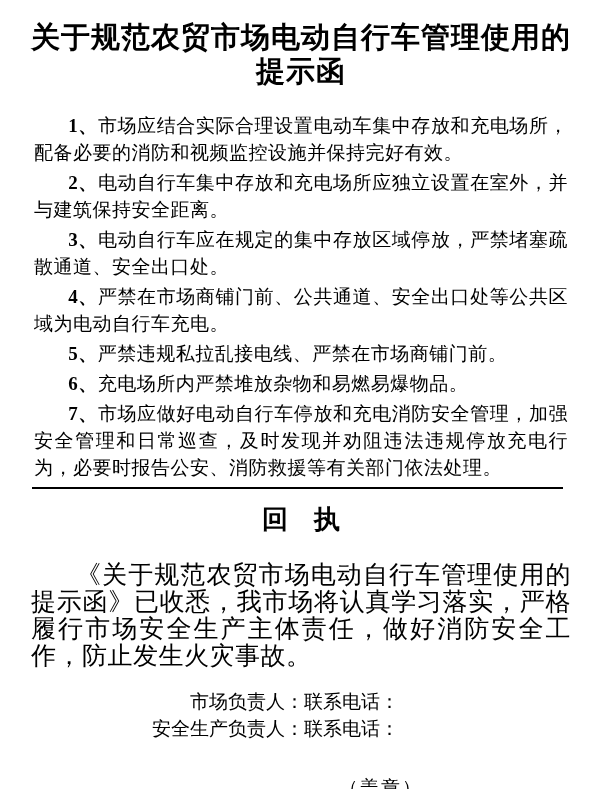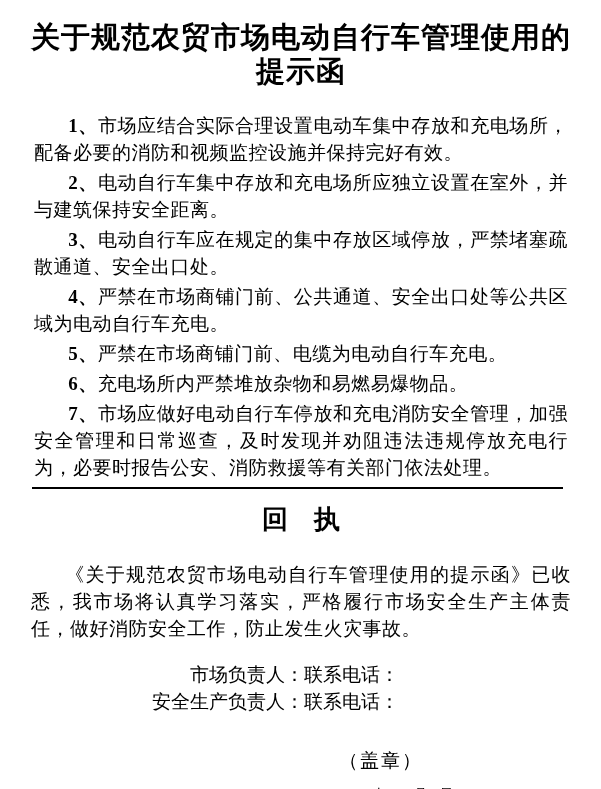--- a/index.html
+++ b/index.html
@@ -40,21 +40,21 @@
   }
   .receipt-heading {
     margin: 16px 0 5px 0;
     text-align: center;
     font-size: 26px;
     font-weight: 700;
     line-height: 30px;
   }
   .receipt-body {
     margin: 26px 0 0 0;
-    font-size: 19px;
+    font-size: 25px;
     line-height: 27px;
     text-align: justify;
     text-indent: 1.8em;
     letter-spacing: 0.5px;
   }
   .sig-block {
     margin-top: 19px;
     font-size: 19px;
     line-height: 27px;
     text-align: right;
@@ -85,21 +85,21 @@
   <h1 class="doc-title">
     <span>关于规范农贸市场电动自行车管理使用的</span>
     <span>提示函</span>
   </h1>
 
   <div class="notice">
     <p><span class="num">1、</span><span>市场应结合实际合理设置电动车集中存放和充电场所，配备必要的消防和视频监控设施并保持完好有效。</span></p>
     <p><span class="num">2、</span><span>电动自行车集中存放和充电场所应独立设置在室外，并与建筑保持安全距离。</span></p>
     <p><span class="num">3、</span><span>电动自行车应在规定的集中存放区域停放，严禁堵塞疏散通道、安全出口处。</span></p>
     <p><span class="num">4、</span><span>严禁在市场商铺门前、公共通道、安全出口处等公共区域为电动自行车充电。</span></p>
-    <p><span class="num">5、</span><span>严禁在市场商铺门前、电缆为电动自行车充电。</span></p>
+    <p><span class="num">5、</span><span>严禁违规私拉乱接电线、严禁在市场商铺门前。</span></p>
     <p><span class="num">6、</span><span>充电场所内严禁堆放杂物和易燃易爆物品。</span></p>
     <p><span class="num">7、</span><span>市场应做好电动自行车停放和充电消防安全管理，加强安全管理和日常巡查，及时发现并劝阻违法违规停放充电行为，必要时报告公安、消防救援等有关部门依法处理。</span></p>
   </div>
 
   <hr class="divider">
 
   <h2 class="receipt-heading">回　执</h2>
 
   <p class="receipt-body">《关于规范农贸市场电动自行车管理使用的提示函》已收悉，我市场将认真学习落实，严格履行市场安全生产主体责任，做好消防安全工作，防止发生火灾事故。</p>
 

